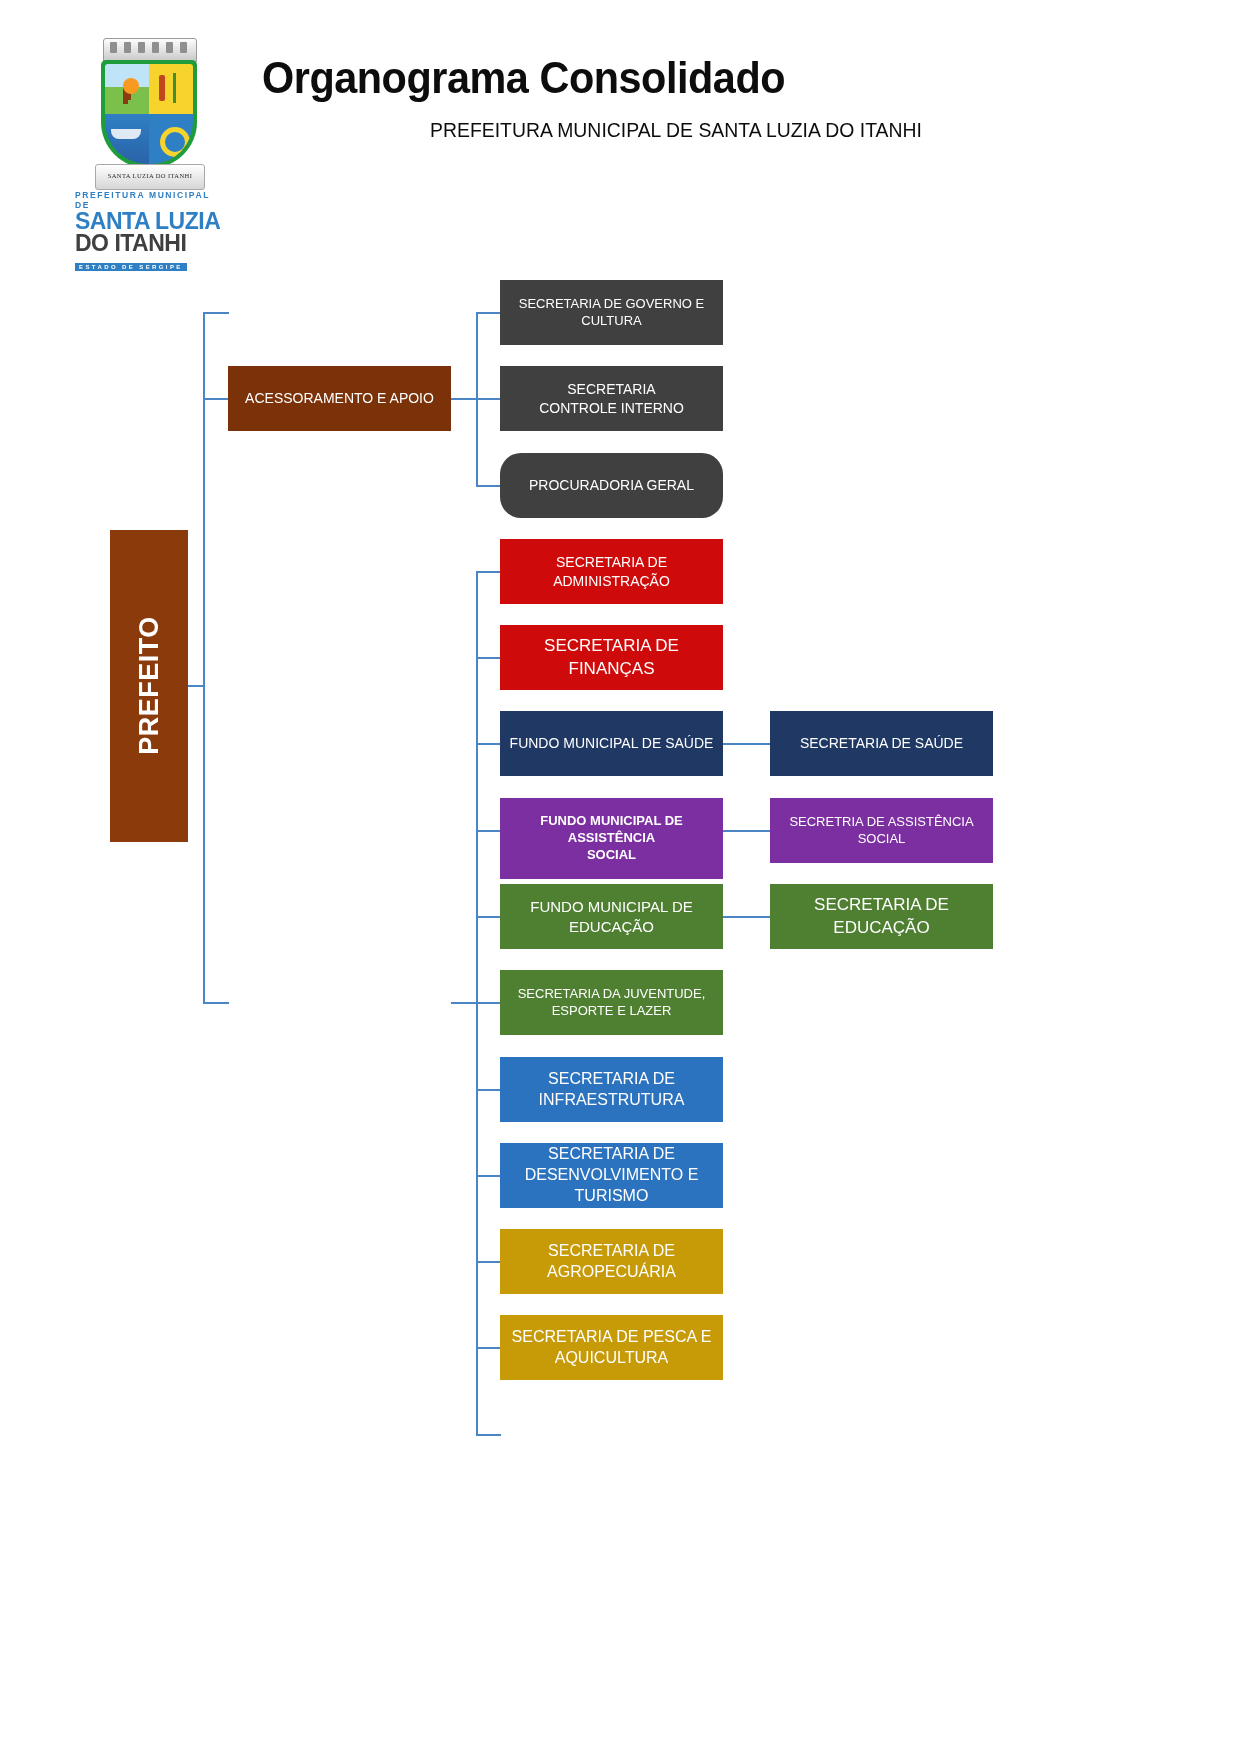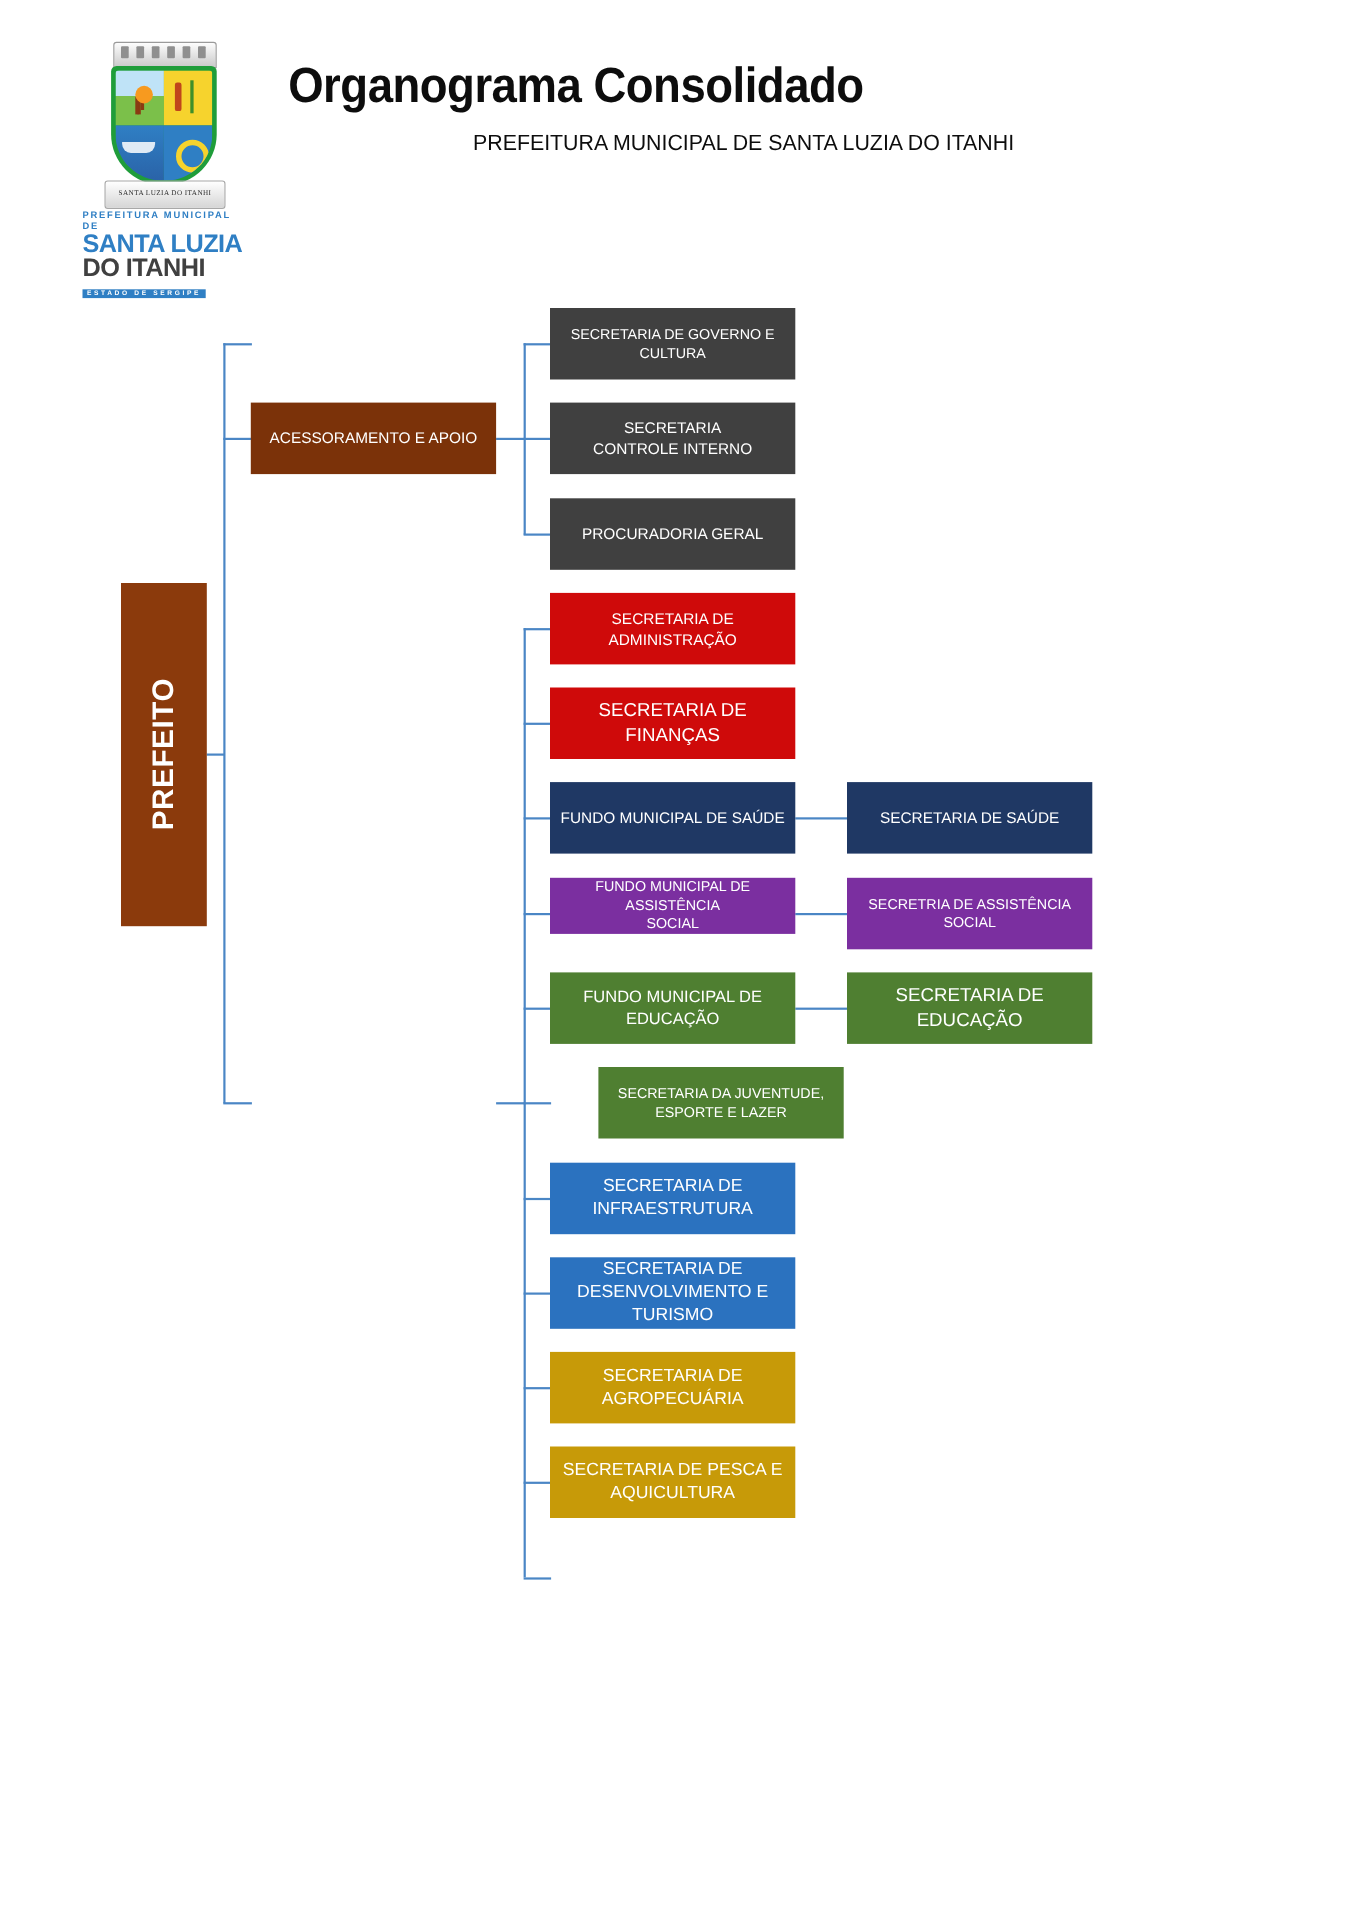--- a/index.html
+++ b/index.html
@@ -165,58 +165,58 @@
   <div class="box lvl3 c-orange f13" style="top:280px;height:65px;">
     <span><span>SECRETARIA DE GOVERNO E</span><br>
     <span>CULTURA</span></span>
   </div>
 
   <div class="box lvl3 c-orange f14" style="top:366px;height:65px;">
     <span><span>SECRETARIA</span><br>
     <span>CONTROLE INTERNO</span></span>
   </div>
 
-  <div class="box lvl3 c-orange f14" style="top:453px;height:65px;">
+  <div class="box lvl3 c-orange f14" style="top:453px;height:65px;border-radius:21px;">
     <span>PROCURADORIA GERAL</span>
   </div>
 
   <div class="box lvl3 c-red f14" style="top:539px;height:65px;">
     <span><span>SECRETARIA DE</span><br>
     <span>ADMINISTRAÇÃO</span></span>
   </div>
 
   <div class="box lvl3 c-red f17" style="top:625px;height:65px;">
     <span><span>SECRETARIA DE</span><br>
     <span>FINANÇAS</span></span>
   </div>
 
   <div class="box lvl3 c-navy f14" style="top:711px;height:65px;">
     <span>FUNDO MUNICIPAL DE SAÚDE</span>
   </div>
   <div class="box r c-navy f14" style="top:711px;height:65px;">
     <span>SECRETARIA DE SAÚDE</span>
   </div>
 
-  <div class="box lvl3 c-purple f13" style="top:798px;height:51px;">
+  <div class="box lvl3 c-purple f13" style="top:798px;height:81px;font-weight:bold;">
     <span><span>FUNDO MUNICIPAL DE ASSISTÊNCIA</span><br>
     <span>SOCIAL</span></span>
   </div>
   <div class="box r c-purple f13" style="top:798px;height:65px;">
     <span>SECRETRIA DE ASSISTÊNCIA SOCIAL</span>
   </div>
 
   <div class="box lvl3 c-green f15" style="top:884px;height:65px;">
     <span><span>FUNDO MUNICIPAL DE</span><br>
     <span>EDUCAÇÃO</span></span>
   </div>
   <div class="box r c-green f17" style="top:884px;height:65px;">
     <span>SECRETARIA DE EDUCAÇÃO</span>
   </div>
 
-  <div class="box lvl3 c-green f13" style="top:970px;height:65px;margin-left:44px;">
+  <div class="box lvl3 c-green f13" style="top:970px;height:65px;">
     <span><span>SECRETARIA DA JUVENTUDE,</span><br>
     <span>ESPORTE E LAZER</span></span>
   </div>
 
   <div class="box lvl3 c-blue f16" style="top:1057px;height:65px;">
     <span><span>SECRETARIA DE</span><br>
     <span>INFRAESTRUTURA</span></span>
   </div>
 
   <div class="box lvl3 c-blue f16" style="top:1143px;height:65px;">

